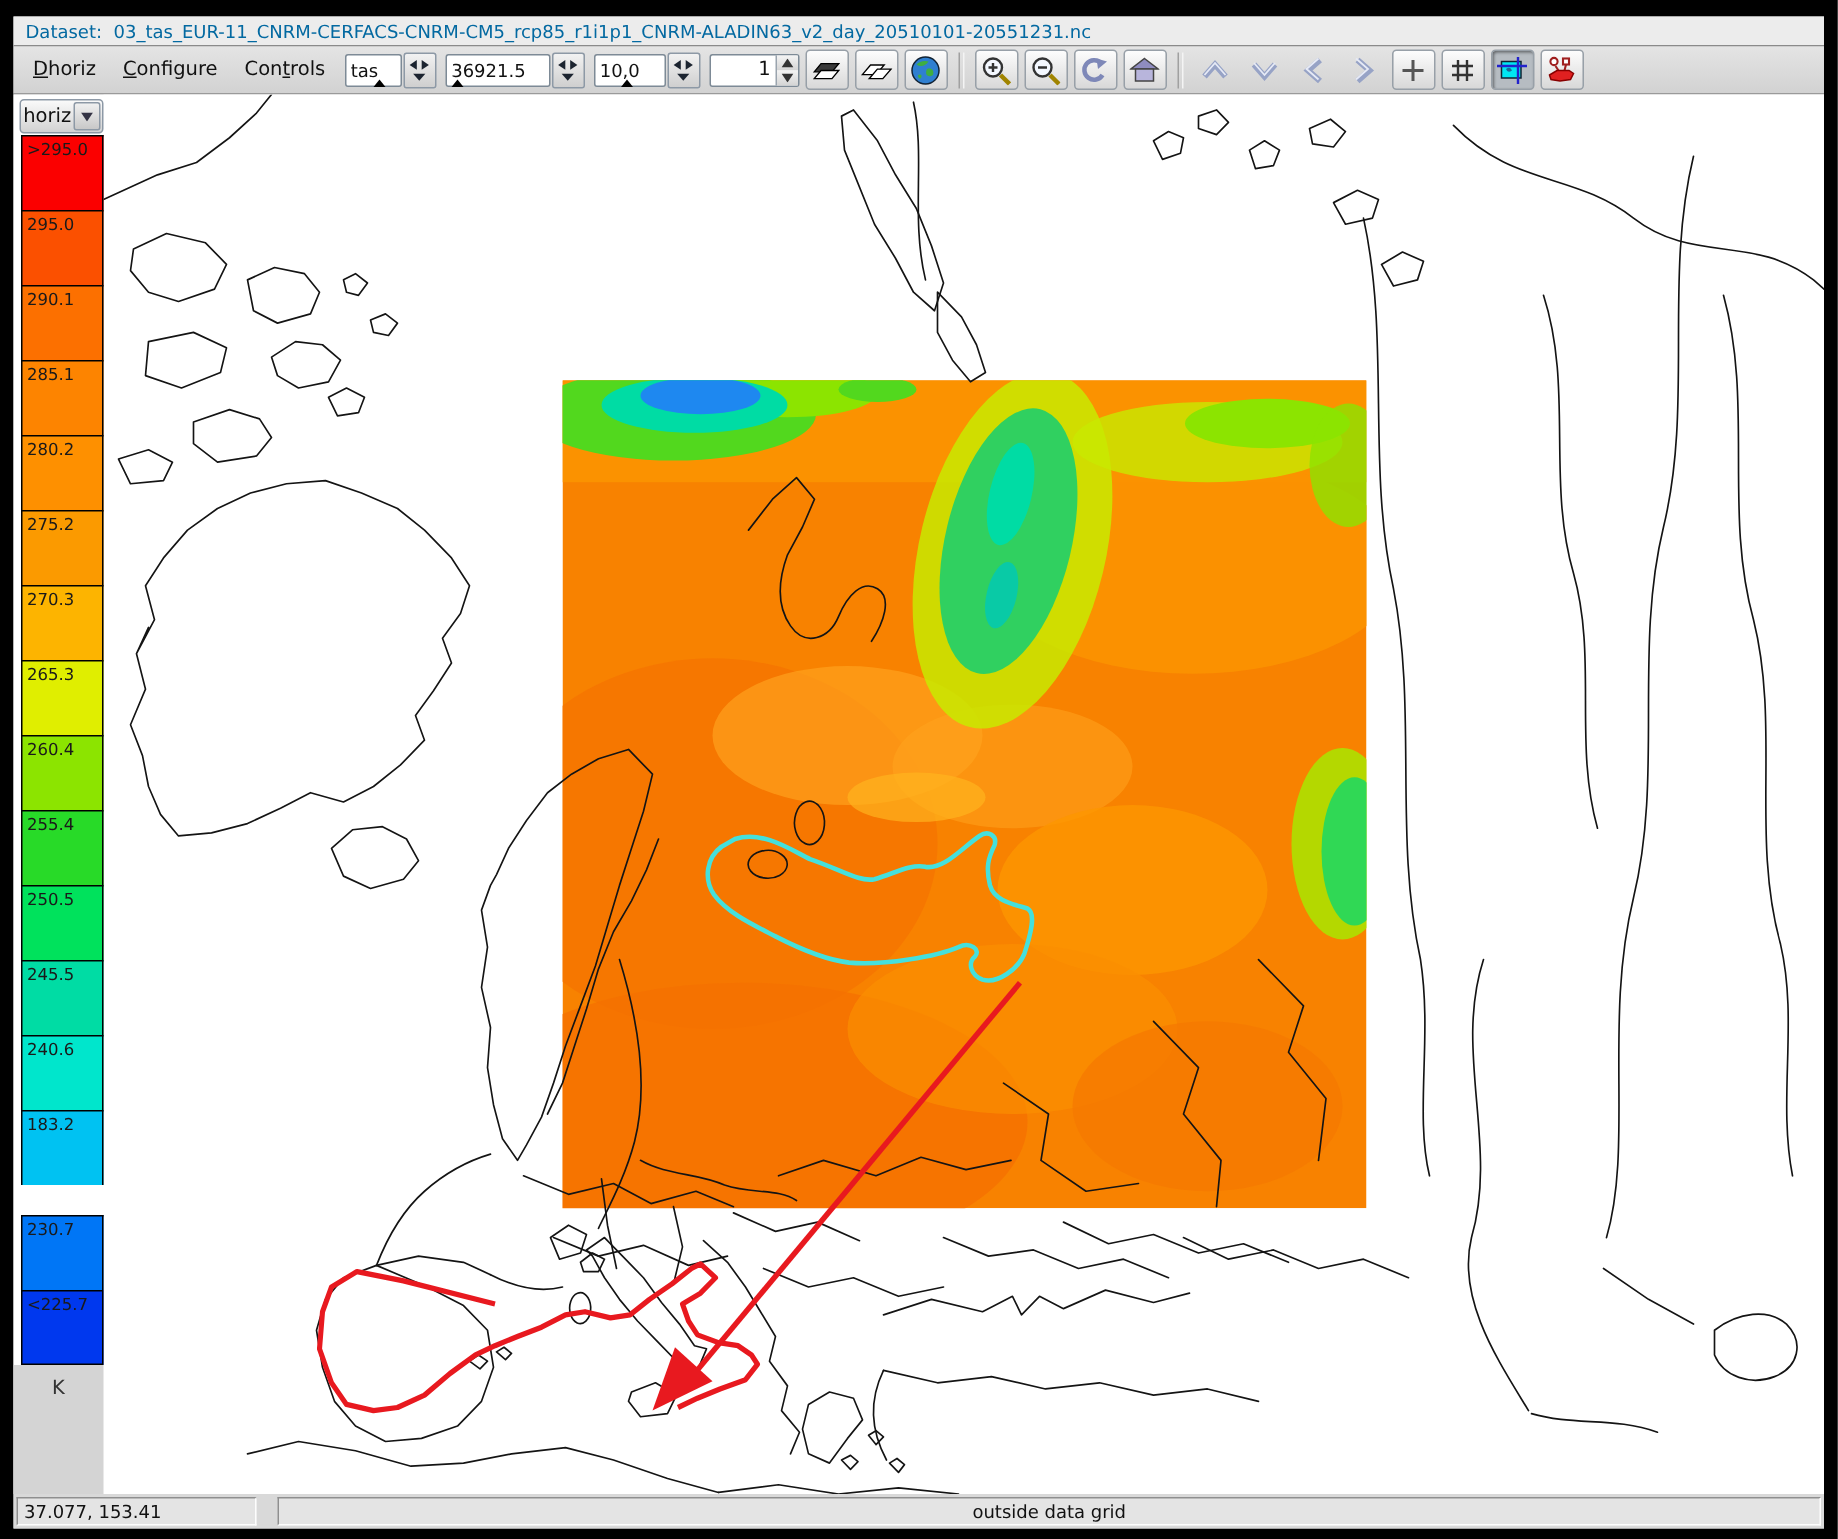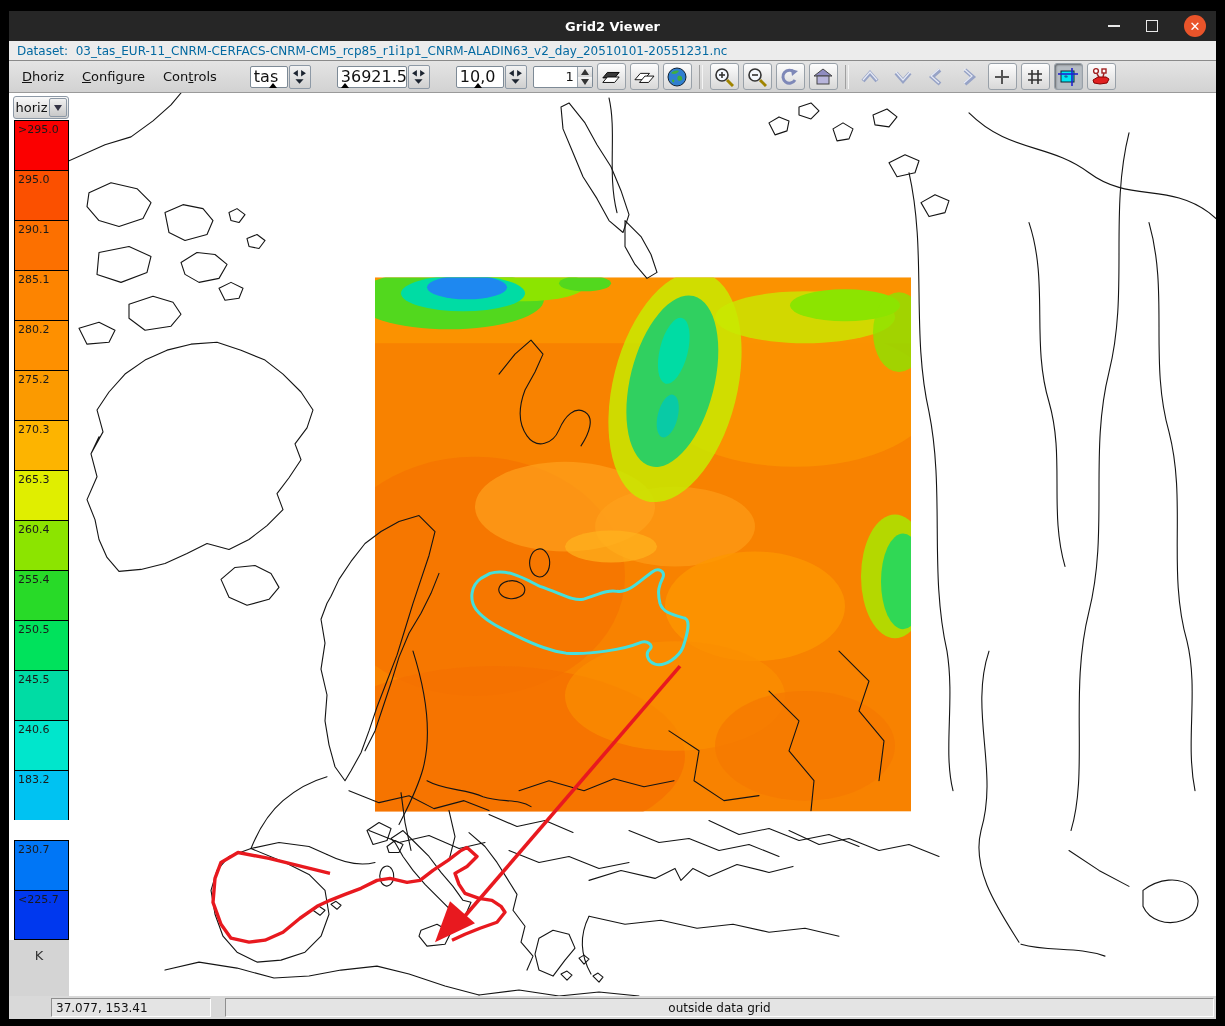--- a/index.html
+++ b/index.html
@@ -17,21 +17,21 @@
   
   .datasetbar{height:19px;flex:0 0 19px;background:#ececec;border-bottom:1px solid #8a8a8a;
     font-size:12px;color:#0369a1;display:flex;align-items:center;padding-left:8px;white-space:pre;}
   
   .toolbar{height:31px;flex:0 0 31px;background:linear-gradient(#e4e4e4,#d2d2d2);
     border-bottom:1px solid #9a9a9a;display:flex;align-items:center;padding:0 6px;gap:4px;}
   .menu{font-size:13px;color:#111;padding:3px 7px;cursor:default;}
   .menu .key{text-decoration:underline;}
   .fieldwrap{display:flex;align-items:center;margin-left:2px;position:relative;}
   .tfield{height:20px;background:#fff;border:1px solid #7d8a96;border-radius:2px;
-    font-size:16px;color:#111;display:flex;align-items:center;padding:0 3px;position:relative;margin-left:20px;}
+    font-size:12px;color:#111;display:flex;align-items:center;padding:0 3px;position:relative;}
   .tfield .caret{position:absolute;bottom:-1px;width:0;height:0;border-left:4px solid transparent;
     border-right:4px solid transparent;border-bottom:5px solid #000;}
   .cyclespin{width:20px;height:22px;background:linear-gradient(#f2f2f2,#cfcfcf);
     border:1px solid #8d99a6;border-radius:2px;margin-left:1px;display:flex;align-items:center;justify-content:center;}
   .spinbox{height:20px;background:#fff;border:1px solid #7d8a96;border-radius:2px;display:flex;align-items:stretch;}
   .spinval{width:40px;font-size:13px;color:#111;display:flex;align-items:center;justify-content:flex-end;padding-right:3px;}
   .spinbtns{width:14px;display:flex;flex-direction:column;border-left:1px solid #9aa4ae;}
   .spinbtns div{flex:1;background:linear-gradient(#f4f4f4,#d4d4d4);display:flex;align-items:center;justify-content:center;}
   .tbtn{width:27px;height:25px;border:1px solid #98a0a8;border-radius:3px;
     background:linear-gradient(#fdfdfd,#d8d8d8);display:flex;align-items:center;justify-content:center;}
@@ -46,39 +46,31 @@
   .viewsel .dd{width:16px;height:17px;margin-right:1px;border:1px solid #8d99a6;border-radius:2px;
     background:linear-gradient(#f0f0f0,#c8c8c8);display:flex;align-items:center;justify-content:center;}
   .colorbar{position:absolute;left:5px;top:27px;width:55px;}
   .cbseg{height:50px;border:1px solid #000;border-bottom:none;font-size:11px;color:#1a1a1a;
     padding:2px 0 0 3px;box-sizing:border-box;}
   .cbseg:last-child{border-bottom:1px solid #000;}
   .unitpanel{position:absolute;left:0;top:847px;width:60px;bottom:0;background:#d4d4d4;
     font-size:13px;color:#333;text-align:center;padding-top:8px;box-sizing:border-box;}
   .mapwrap{position:absolute;left:60px;top:0;right:0;bottom:0;}
   
-  .statusbar{height:23px;flex:0 0 23px;background:#d9d9d9;display:flex;gap:14px;padding:2px 2px;box-sizing:border-box;margin-left:40px;}
+  .statusbar{height:23px;flex:0 0 23px;background:#d9d9d9;display:flex;gap:14px;padding:2px 2px;box-sizing:border-box;}
   .stpanel{border:1px solid;border-color:#8f8f8f #fdfdfd #fdfdfd #8f8f8f;background:#e4e4e4;
     font-size:12px;color:#111;display:flex;align-items:center;padding:0 4px;}
   .stleft{flex:0 0 150px;}
   .stright{flex:1;justify-content:center;}
 </style>
 </head>
 <body>
 
 <div class="window">
 
-  <div class="titlebar">
-    <div class="title">Grid2 Viewer</div>
-    <div class="winbtns">
-      <div class="minbtn"></div>
-      <div class="maxbtn"></div>
-      <div class="closebtn" style="background:#e9542a;">✕</div>
-    </div>
-  </div>
 
   <div class="datasetbar"><span>Dataset:</span><span>  </span><span>03_tas_EUR-11_CNRM-CERFACS-CNRM-CM5_rcp85_r1i1p1_CNRM-ALADIN63_v2_day_20510101-20551231.nc</span></div>
 
   <div class="toolbar">
     <div class="menu"><span></span><span class="key">D</span><span>horiz</span></div>
     <div class="menu"><span></span><span class="key">C</span><span>onfigure</span></div>
     <div class="menu"><span>Con</span><span class="key">t</span><span>rols</span></div>
 
     <div class="fieldwrap">
       <div class="tfield" style="width:30px;">

